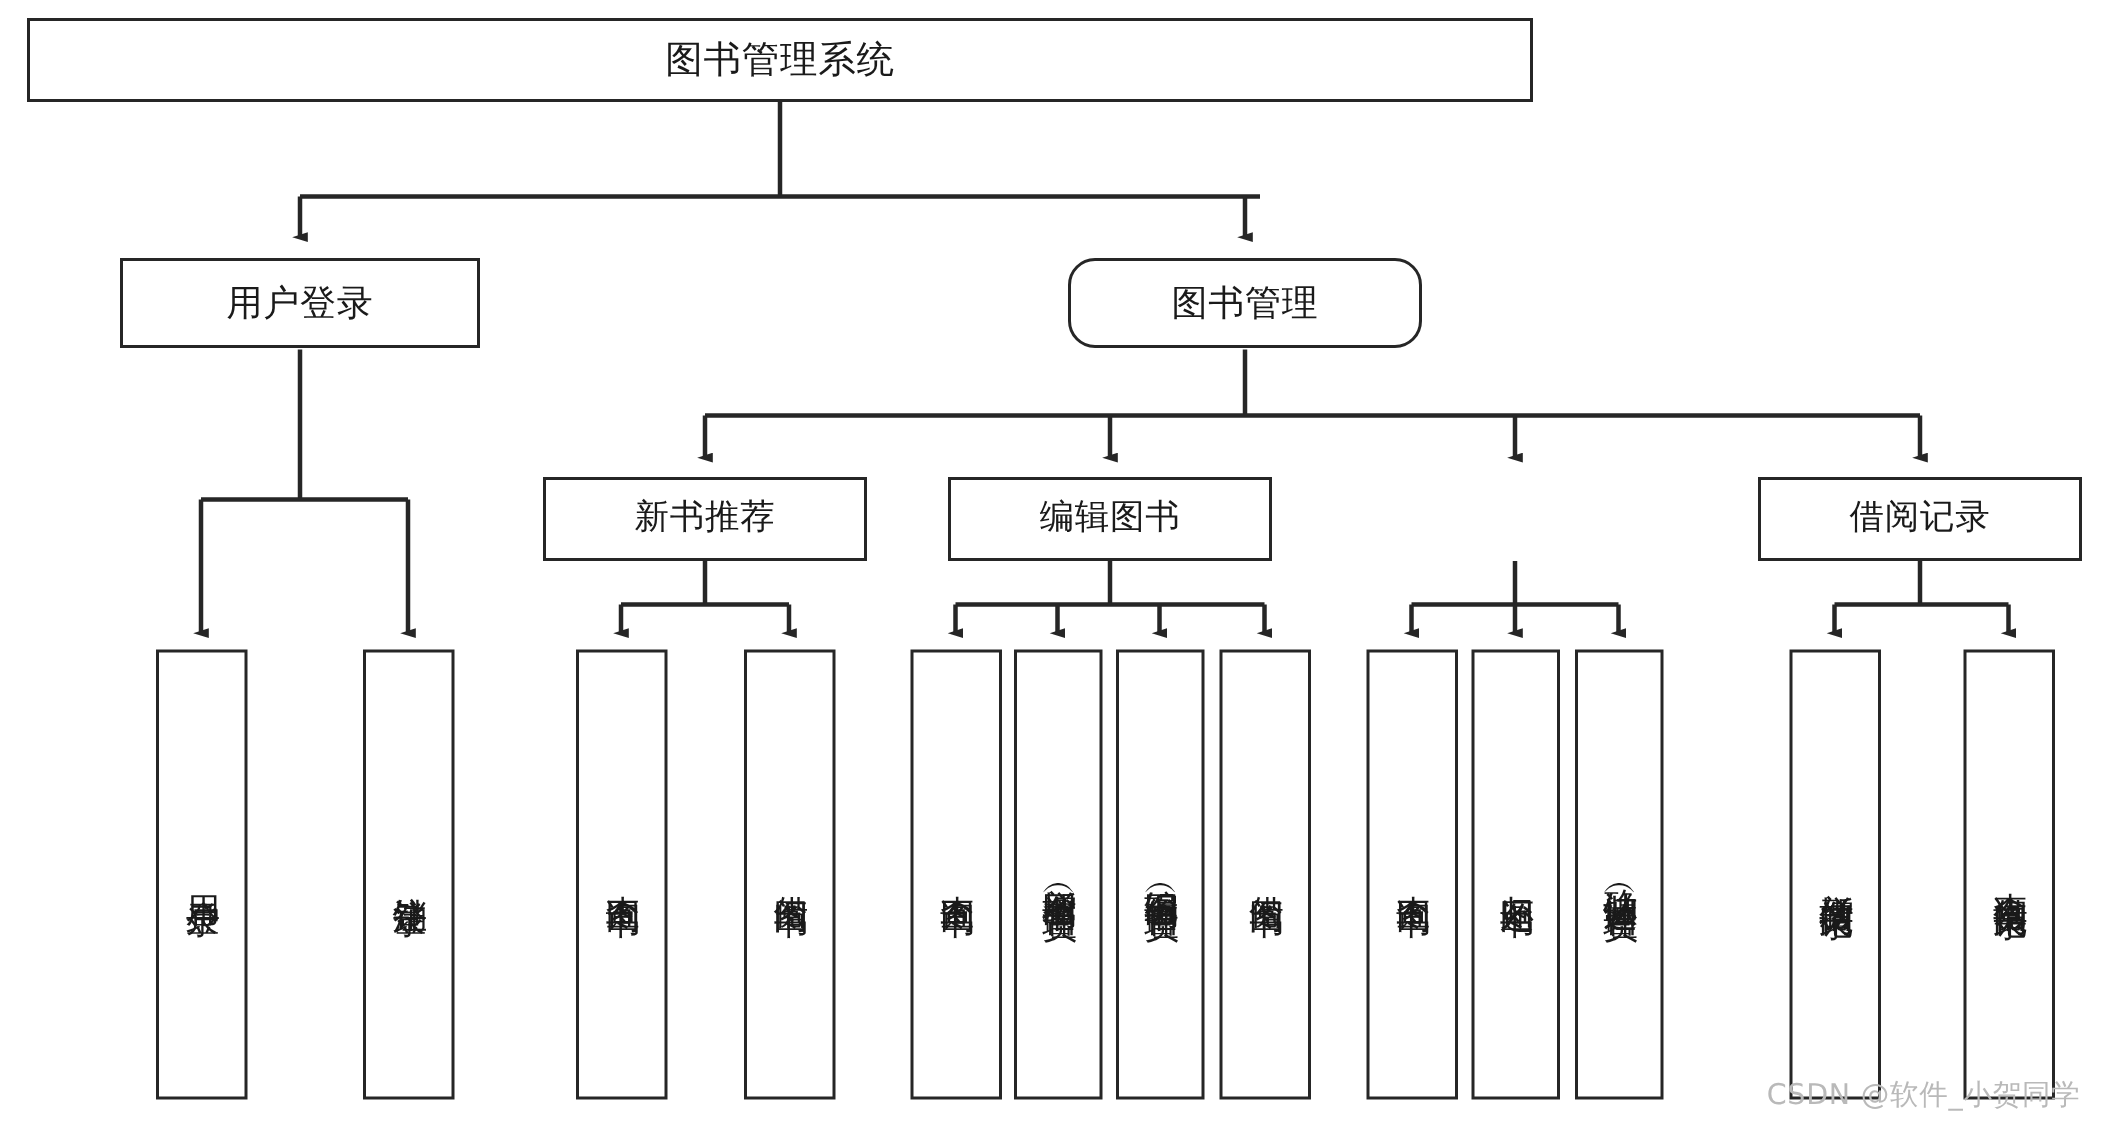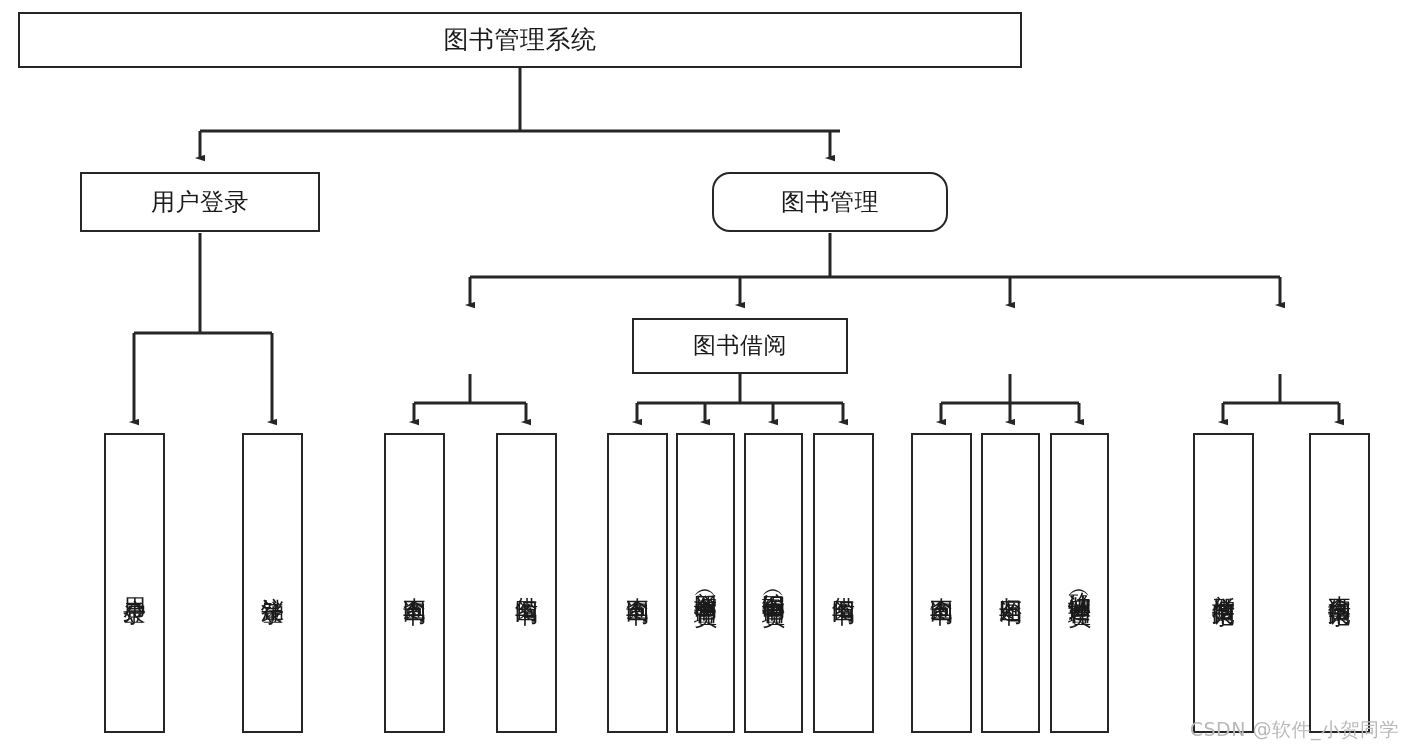--- a/index.html
+++ b/index.html
@@ -47,21 +47,21 @@
   .node.leaf { font-size: 23px; }
   .node.leaf .label {
     writing-mode: vertical-rl;
     text-orientation: upright;
     line-height: 1.08;
     letter-spacing: 2px;
     white-space: nowrap;
   }
   .watermark {
     position: absolute;
-    right: 6px;
+    right: 18px;
     bottom: 4px;
     font-size: 19px;
     color: #b9b9b9;
     letter-spacing: 0.5px;
     white-space: nowrap;
   }
 </style>
 </head>
 <body>
 
@@ -121,22 +121,28 @@
     <span class="label">图书管理系统</span>
   </div>
 
   <div class="node lvl2" style="left:80px; top:172px; width:240px; height:60px;">
     <span class="label">用户登录</span>
   </div>
   <div class="node lvl2" style="left:712px; top:172px; width:236px; height:60px;border-radius:18px;">
     <span class="label">图书管理</span>
   </div>
 
+  <div class="node lvl3" style="left:362px; top:318px; width:216px; height:56px;">
+    <span class="label">新书推荐</span>
+  </div>
   <div class="node lvl3" style="left:632px; top:318px; width:216px; height:56px;">
-    <span class="label">图书借阅</span>
+    <span class="label">编辑图书</span>
+  </div>
+  <div class="node lvl3" style="left:1172px; top:318px; width:216px; height:56px;">
+    <span class="label">借阅记录</span>
   </div>
 
   <div class="node leaf" style="left:104px; top:433px; width:61px; height:300px;">
     <span class="label">用户登录</span>
   </div>
   <div class="node leaf" style="left:242px; top:433px; width:61px; height:300px;">
     <span class="label">注销登录</span>
   </div>
 
   <div class="node leaf" style="left:384px; top:433px; width:61px; height:300px;">

